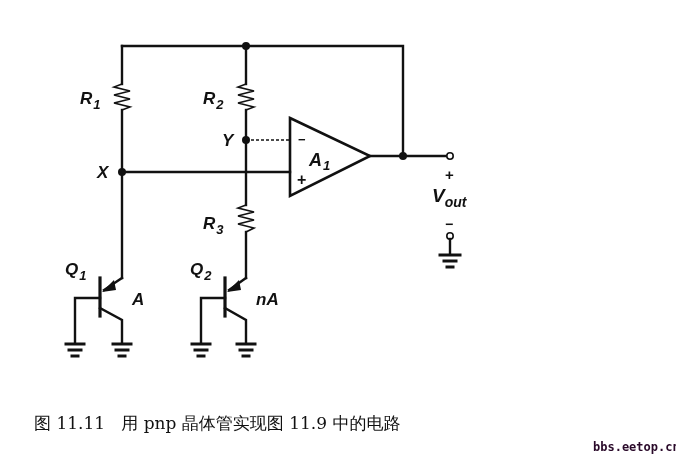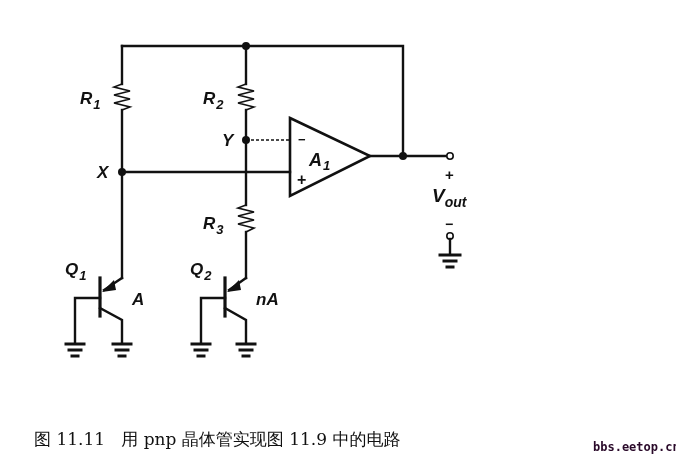--- a/index.html
+++ b/index.html
@@ -9,21 +9,21 @@
     .thin { stroke: #111; stroke-width: 1.6; fill: none; }
     .dash { stroke: #111; stroke-width: 1.6; fill: none; stroke-dasharray: 3 2; }
     .dot { fill: #111; }
     .term { fill: #fff; stroke: #111; stroke-width: 1.6; }
     .lbl { font-family: "Liberation Sans", sans-serif; font-weight: bold; font-style: italic; fill: #111; }
     .sub { font-family: "Liberation Sans", sans-serif; font-weight: bold; fill: #111; }
     .sign { font-family: "Liberation Sans", sans-serif; font-weight: bold; fill: #111; }
     #caption {
       position: absolute; left: 34px; top: 412px;
       font-family: "DejaVu Serif", "Liberation Serif", serif;
-      font-size: 17px; color: #111; white-space: pre; margin-top: 16px;
+      font-size: 17px; color: #111; white-space: pre;
     }
     #watermark {
       position: absolute; left: 593px; top: 440px;
       font-family: "DejaVu Sans Mono", "Liberation Mono", monospace;
       font-weight: bold; font-size: 12px; color: #2a0a2a;
     }
   </style>
 </head>
 <body>
 

